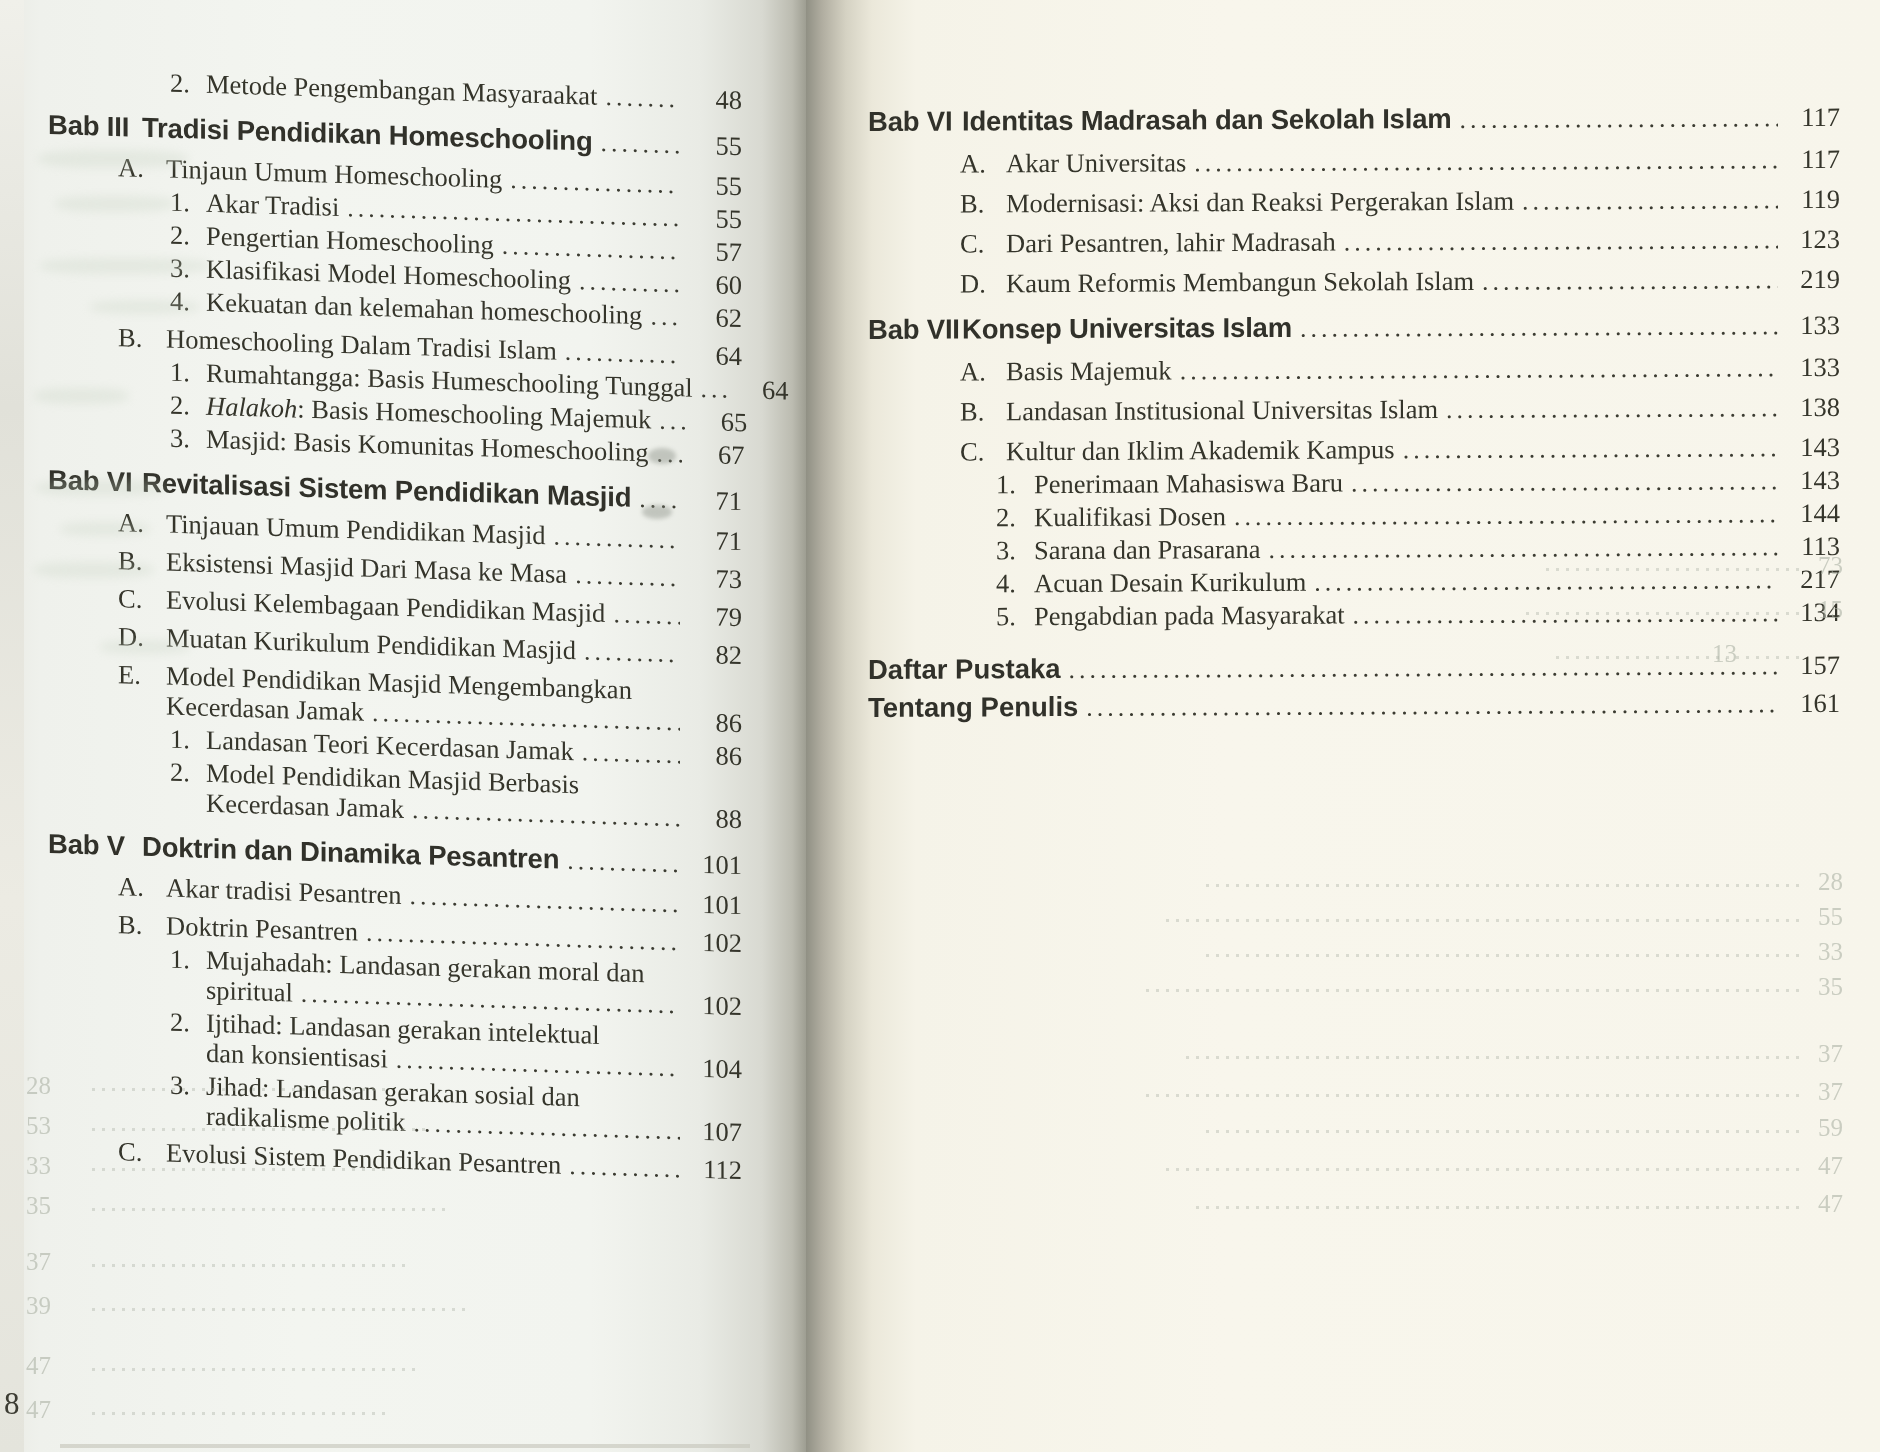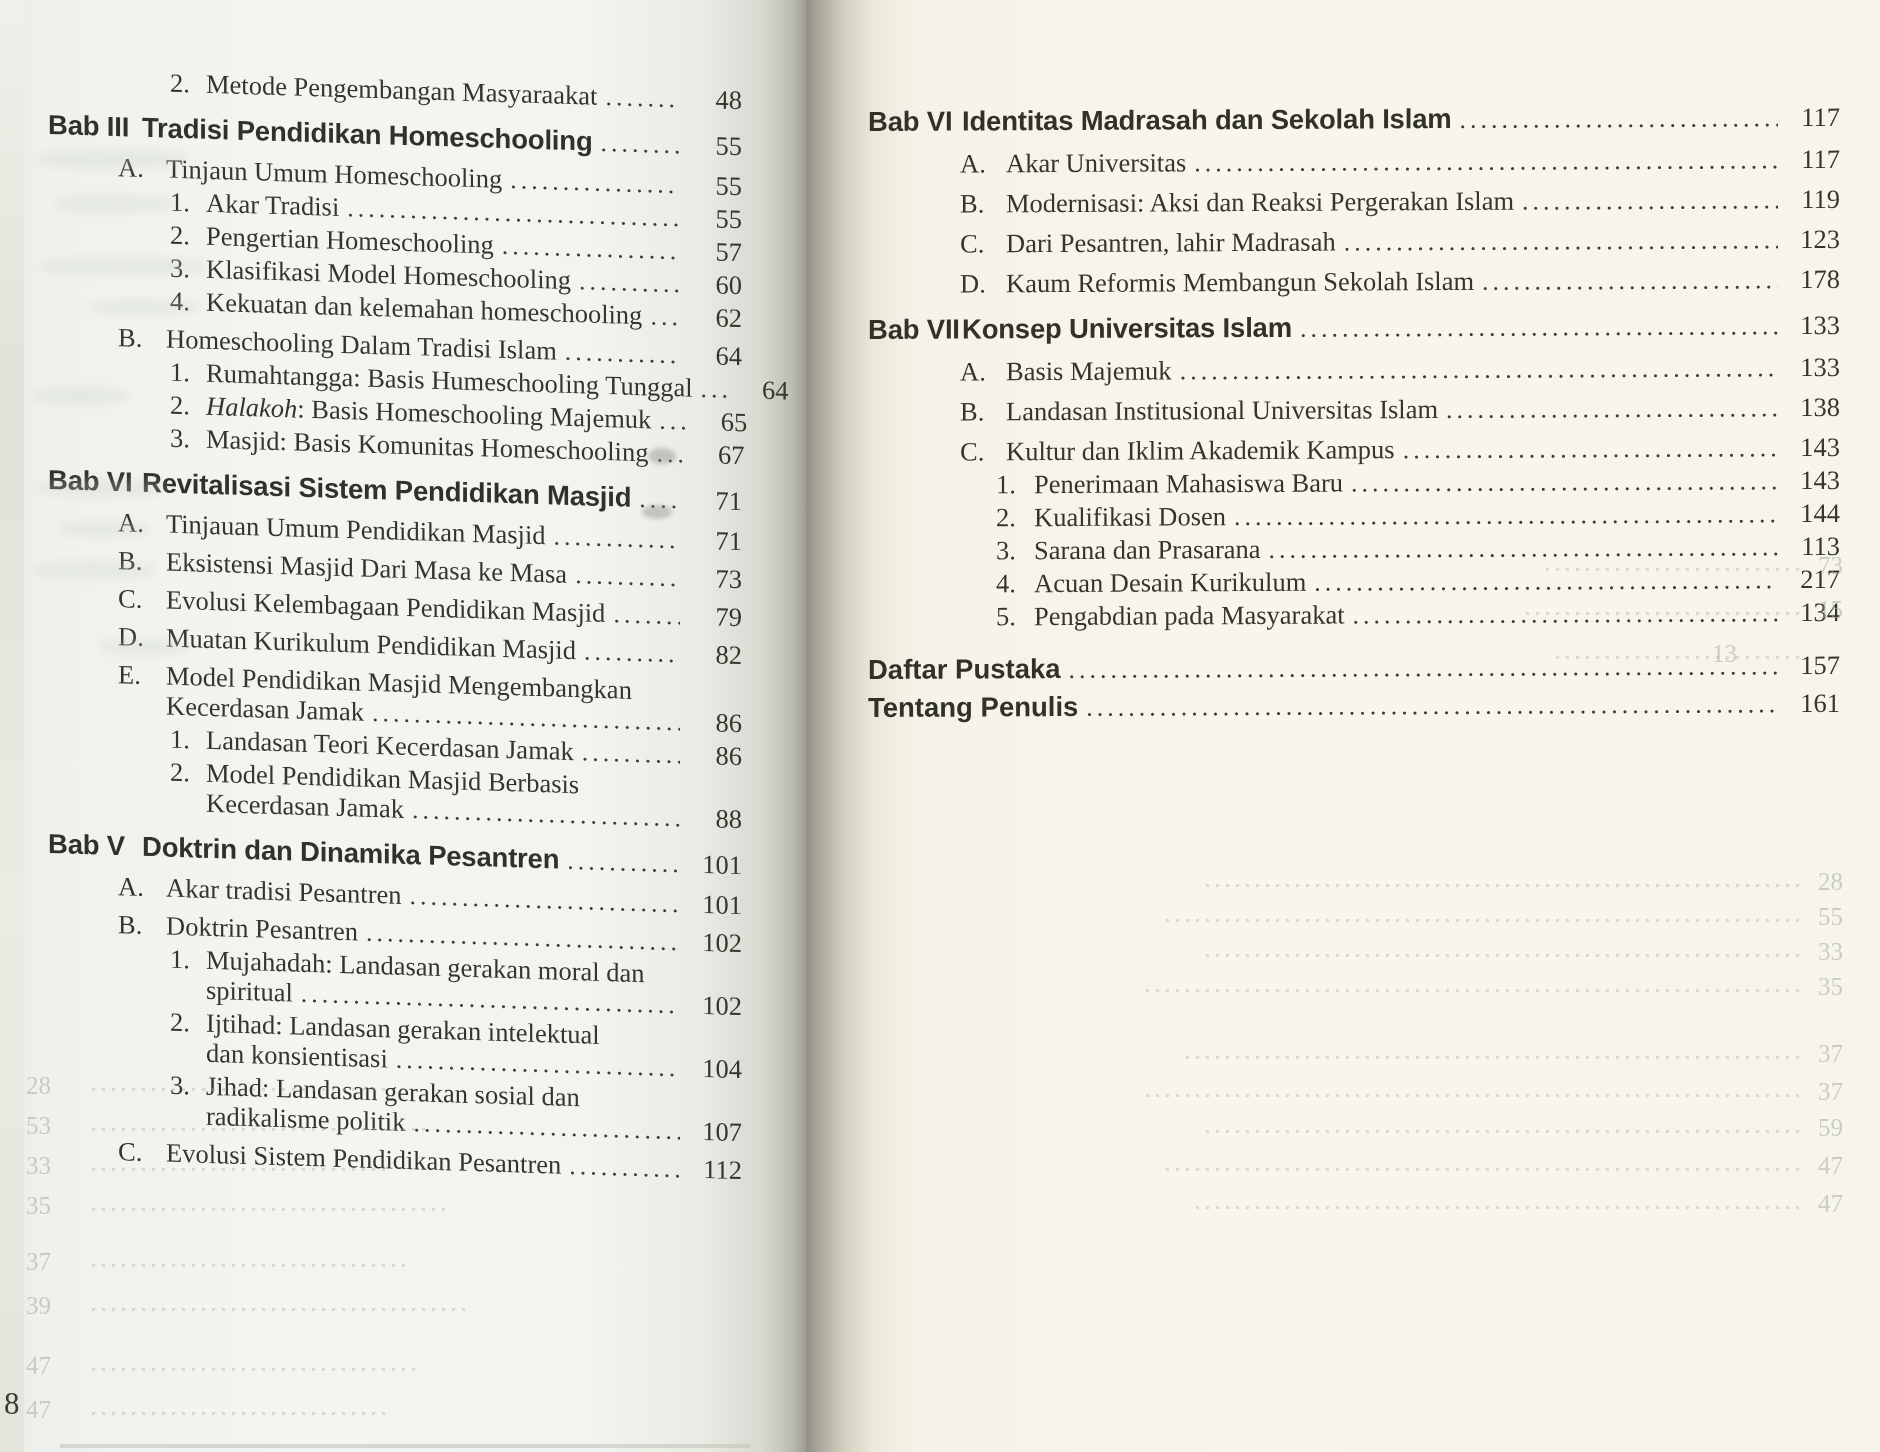--- a/index.html
+++ b/index.html
@@ -256,21 +256,21 @@
       <div class="row sub1">
         <span class="lbl">C.</span>
         <span class="t">Dari Pesantren, lahir Madrasah</span>
         <span class="dots">............................................................................................................................................................................................................................</span>
         <span class="pg">123</span>
       </div>
       <div class="row sub1">
         <span class="lbl">D.</span>
         <span class="t">Kaum Reformis Membangun Sekolah Islam</span>
         <span class="dots">............................................................................................................................................................................................................................</span>
-        <span class="pg">178</span>
+        <span class="pg">219</span>
       </div>
       <div class="row chapter">
         <span class="lbl">Bab VII</span>
         <span class="t">Konsep Universitas Islam</span>
         <span class="dots">............................................................................................................................................................................................................................</span>
         <span class="pg">133</span>
       </div>
       <div class="row sub1">
         <span class="lbl">A.</span>
         <span class="t">Basis Majemuk</span>

